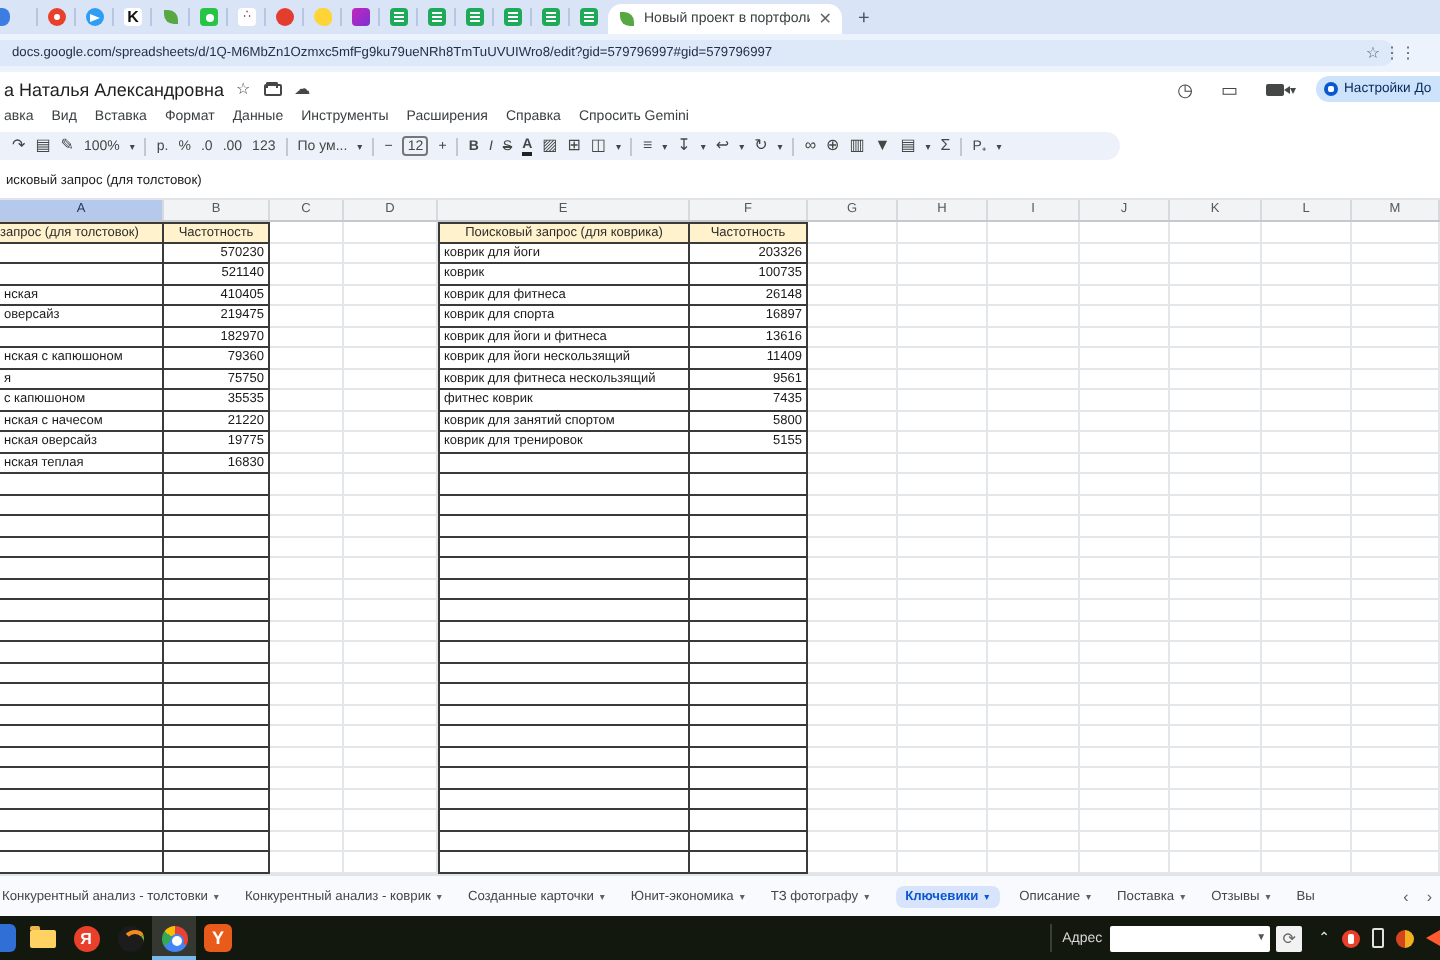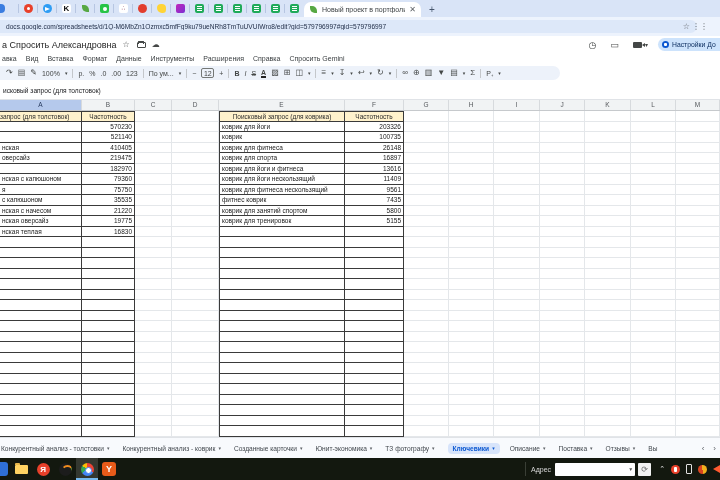--- a/index.html
+++ b/index.html
@@ -197,21 +197,21 @@
 
   <div class="urlbar">
     <div class="omnibox">
       <span class="url-text">docs.google.com/spreadsheets/d/1Q-M6MbZn1Ozmxc5mfFg9ku79ueNRh8TmTuUVUIWro8/edit?gid=579796997#gid=579796997</span>
       <span class="star">☆</span>
     </div>
     <span class="side-ic" style="right:12px;">⋮⋮</span>
   </div>
 
   <div class="docsheader">
-    <span class="doc-title">а Спросить Александровна</span>
+    <span class="doc-title">а Наталья Александровна</span>
     <span class="mini-ic">☆</span>
     <span class="folder-ic"></span>
     <span class="mini-ic">☁</span>
     <div class="hdr-right">
       <span class="hdr-ic">◷</span>
       <span class="hdr-ic">▭</span>
       <span class="cam-ic"></span>
       <span class="caret">▾</span>
       <div class="share-pill">
         <span class="share-lock"></span>

